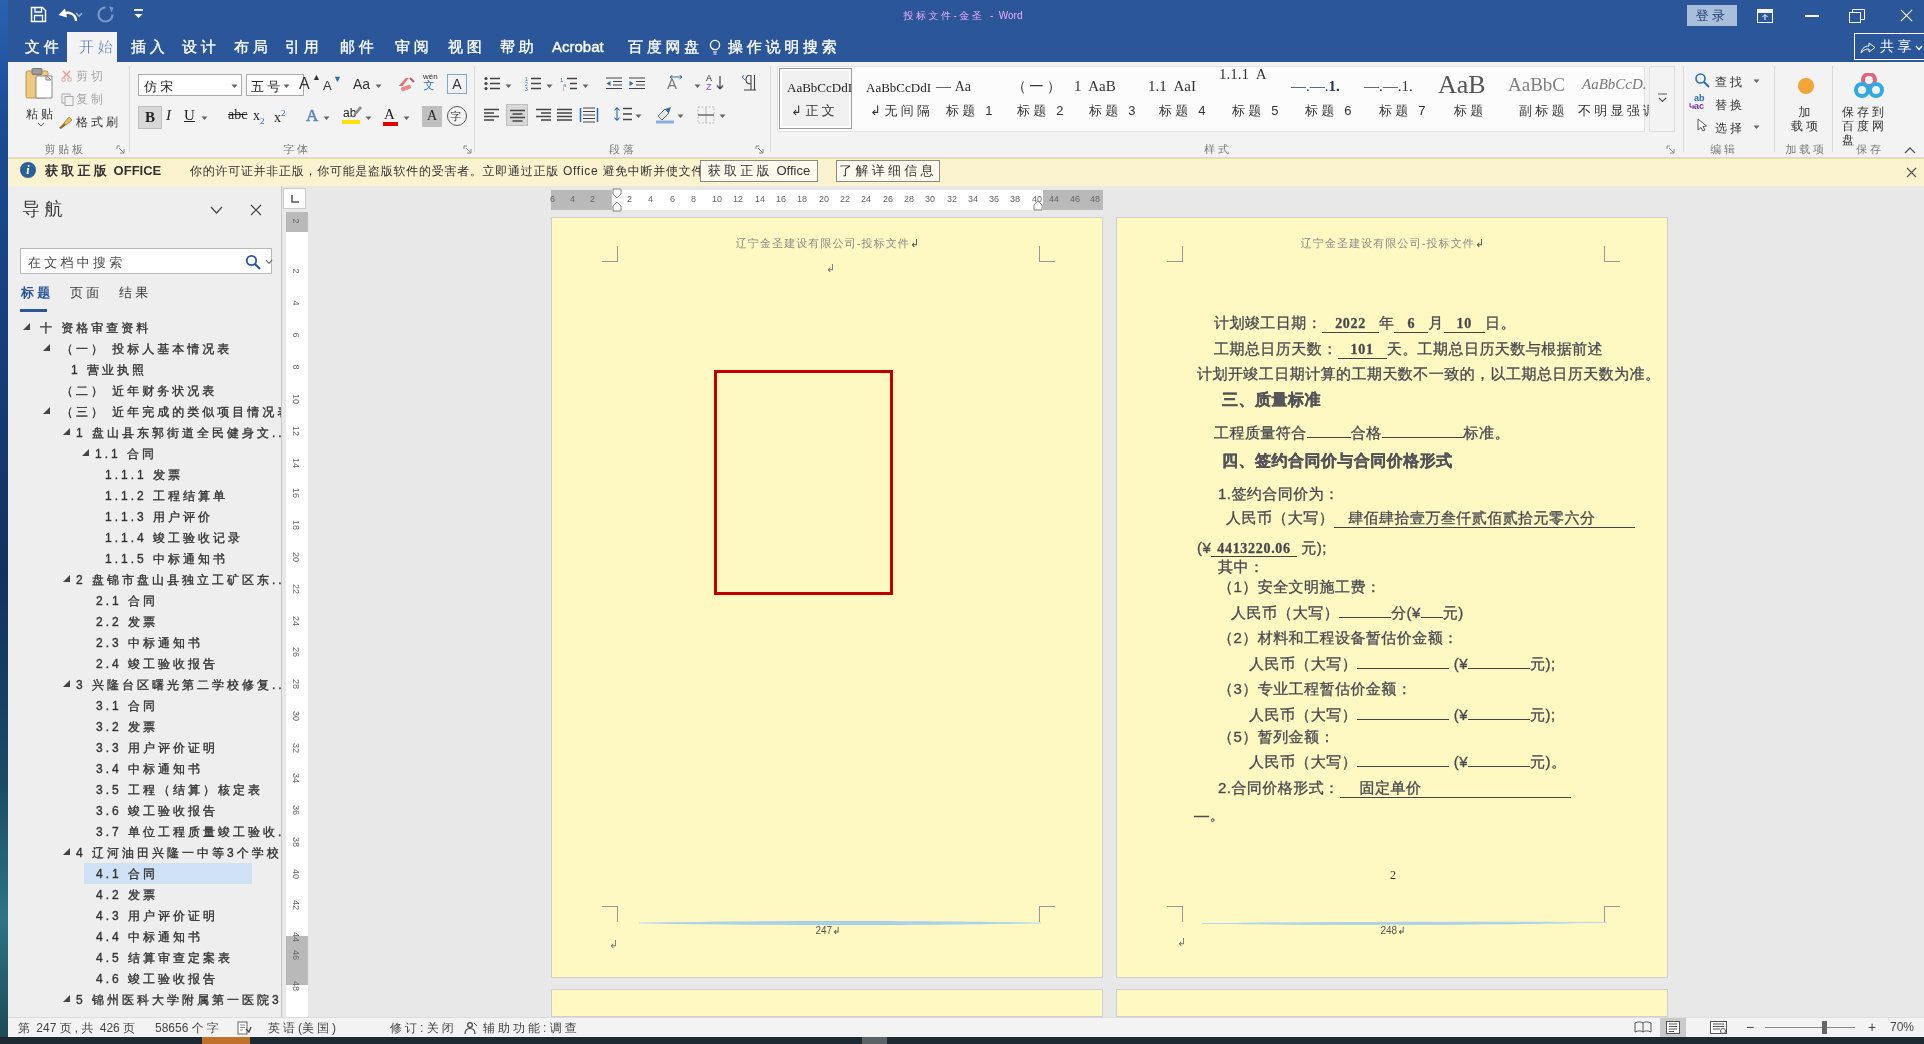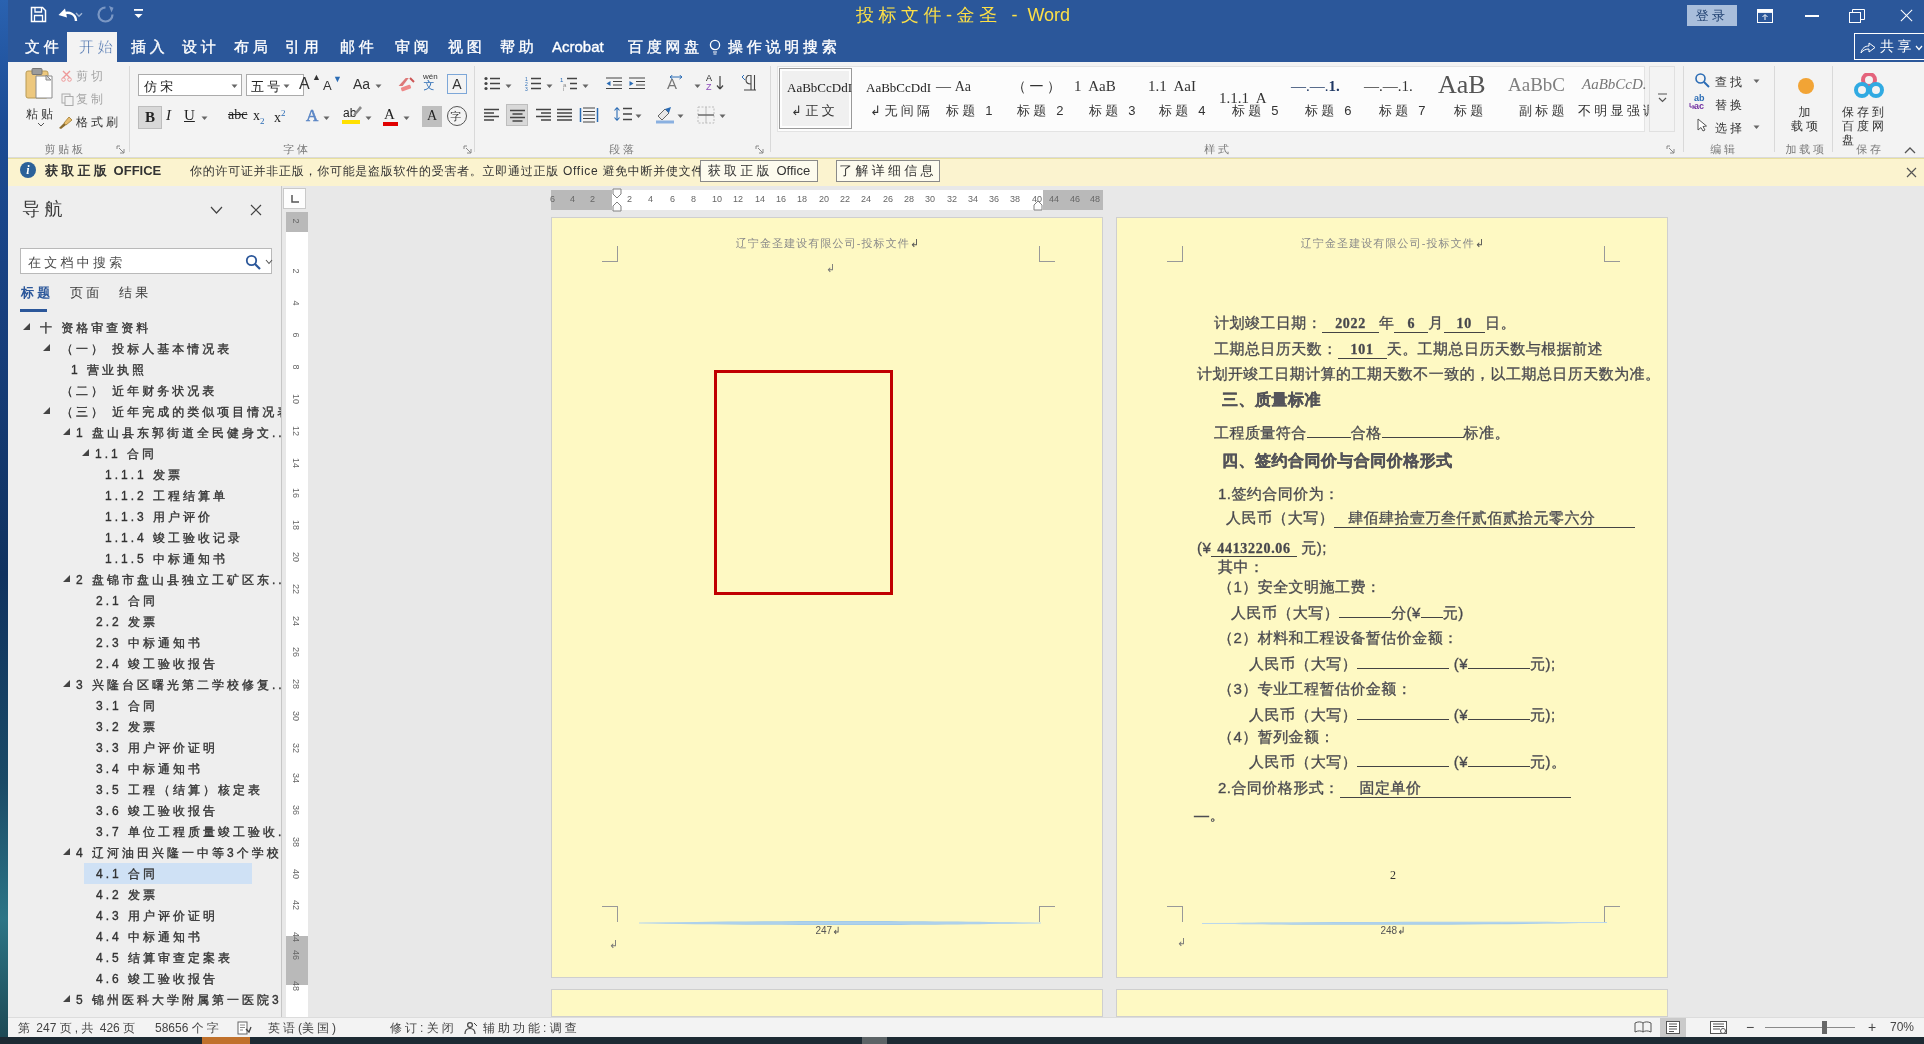--- a/index.html
+++ b/index.html
@@ -54,21 +54,21 @@
     <path d="M24 6 l3 3.2 l3 -3" stroke="#9fb4d4" stroke-width="1.4" fill="none" transform="translate(-3,0)"></path>
   </svg>
   <svg class="abs" style="left:88px;top:5px" width="19" height="19" viewBox="0 0 19 19">
     <path d="M9.5 2.5 A7 7 0 1 0 16.5 9.5" fill="none" stroke="#7a97c4" stroke-width="2.2"></path>
     <path d="M13 1 L17.5 2.8 L15.5 7.5 Z" fill="#7a97c4"></path>
   </svg>
   <svg class="abs" style="left:125px;top:8px" width="11" height="12" viewBox="0 0 11 12">
     <rect x="1" y="1" width="9" height="1.8" fill="#fff"></rect>
     <path d="M1.5 6 l4 4 l4 -4 Z" fill="#fff"></path>
   </svg>
-  <div class="abs" style="left:835px;top:0;width:240px;height:31px;line-height:31px;text-align:center;font-size:18px;color:#fde047"><span class="cj">投标文件-金圣</span>&nbsp; - &nbsp;Word</div>
+  <div class="abs" style="left:835px;top:0;width:240px;height:31px;line-height:31px;text-align:center;font-size:10px;color:#f0abfc"><span class="cj">投标文件-金圣</span>&nbsp; - &nbsp;Word</div>
 
   <div class="abs" style="left:1679px;top:5px;width:50px;height:21px;background:#a9bedb;color:#1e3f6f;text-align:center;line-height:21px;font-size:13px"><span class="cj">登录</span></div>
 
   <svg class="abs" style="left:1749px;top:9px" width="16" height="15" viewBox="0 0 16 15">
     <rect x="0.5" y="0.5" width="15" height="13" fill="none" stroke="#fff"></rect>
     <rect x="0.5" y="0.5" width="15" height="3.4" fill="#fff"></rect>
     <path d="M8 11 L8 6 M5.5 8 L8 5.5 L10.5 8" stroke="#fff" fill="none"></path>
   </svg>
   <div class="abs" style="left:1797px;top:15px;width:14px;height:1.5px;background:#fff"></div>
   <svg class="abs" style="left:1841px;top:9px" width="16" height="15" viewBox="0 0 16 15">
@@ -314,21 +314,21 @@
   <div class="abs" style="left:858px;top:18px;font-size:13px;color:#222;font-family:'Liberation Serif',serif">AaBbCcDdI</div>
   <div class="abs" style="left:862px;top:40px;font-size:13px;color:#333">↲ <span class="cj">无间隔</span></div>
   <div class="abs" style="left:928px;top:16px;font-size:15px;color:#333;font-family:'Liberation Serif',serif">— <span style="font-size:14px">Aa</span></div>
   <div class="abs cj" style="left:938px;top:40px;font-size:13px;color:#333">标题 1</div>
   <div class="abs cj" style="left:1004px;top:16px;font-size:14px;color:#333">（一）</div>
   <div class="abs cj" style="left:1009px;top:40px;font-size:13px;color:#333">标题 2</div>
   <div class="abs" style="left:1066px;top:16px;font-size:15px;color:#333;font-family:'Liberation Serif',serif">1&nbsp; AaB</div>
   <div class="abs cj" style="left:1081px;top:40px;font-size:13px;color:#333">标题 3</div>
   <div class="abs" style="left:1140px;top:16px;font-size:15px;color:#333;font-family:'Liberation Serif',serif">1.1&nbsp; AaI</div>
   <div class="abs cj" style="left:1151px;top:40px;font-size:13px;color:#333">标题 4</div>
-  <div class="abs" style="left:1211px;top:28px;font-size:15px;color:#333;font-family:'Liberation Serif',serif">1.1.1&nbsp; A</div>
+  <div class="abs" style="left:1211px;top:4px;font-size:15px;color:#333;font-family:'Liberation Serif',serif">1.1.1&nbsp; A</div>
   <div class="abs cj" style="left:1224px;top:40px;font-size:13px;color:#333">标题 5</div>
   <div class="abs" style="left:1283px;top:16px;font-size:15px;color:#1f3864;font-family:'Liberation Serif',serif">—.—.<b>1.</b></div>
   <div class="abs cj" style="left:1297px;top:40px;font-size:13px;color:#333">标题 6</div>
   <div class="abs" style="left:1356px;top:16px;font-size:15px;color:#333;font-family:'Liberation Serif',serif">—.—.1.</div>
   <div class="abs cj" style="left:1371px;top:40px;font-size:13px;color:#333">标题 7</div>
   <div class="abs" style="left:1430px;top:8px;font-size:26px;color:#555;font-family:'Liberation Serif',serif">AaB</div>
   <div class="abs cj" style="left:1446px;top:40px;font-size:13px;color:#333">标题</div>
   <div class="abs" style="left:1500px;top:12px;font-size:19px;color:#808080;font-family:'Liberation Serif',serif">AaBbC</div>
   <div class="abs cj" style="left:1511px;top:40px;font-size:13px;color:#333">副标题</div>
   <div class="abs" style="left:1574px;top:14px;font-size:15px;color:#777;font-style:italic;font-family:'Liberation Serif',serif">AaBbCcD.</div>
@@ -565,21 +565,21 @@
     <div class="doctext" style="left:101px;top:267px">1.签约合同价为：</div>
     <div class="doctext" style="left:109px;top:291px">人民币（大写）<span class="du2" style="padding-left:14px;padding-right:40px">肆佰肆拾壹万叁仟贰佰贰拾元零六分</span></div>
     <div class="doctext" style="left:80px;top:321px">(¥<span class="du" style="padding:0 6px"><b>4413220.06</b></span> 元);</div>
     <div class="doctext" style="left:101px;top:340px">其中：</div>
     <div class="doctext" style="left:101px;top:360px">（1）安全文明施工费：</div>
     <div class="doctext" style="left:114px;top:386px">人民币（大写）<span class="bl" style="width:52px"></span>分(¥<span class="bl" style="width:22px"></span>元)</div>
     <div class="doctext" style="left:101px;top:411px">（2）材料和工程设备暂估价金额：</div>
     <div class="doctext" style="left:132px;top:437px">人民币（大写）<span class="bl" style="width:92px"></span> (¥<span class="bl" style="width:62px"></span>元);</div>
     <div class="doctext" style="left:101px;top:462px">（3）专业工程暂估价金额：</div>
     <div class="doctext" style="left:132px;top:488px">人民币（大写）<span class="bl" style="width:92px"></span> (¥<span class="bl" style="width:62px"></span>元);</div>
-    <div class="doctext" style="left:101px;top:510px">（4）暂列金额：</div>
+    <div class="doctext" style="left:101px;top:510px">（5）暂列金额：</div>
     <div class="doctext" style="left:132px;top:535px">人民币（大写）<span class="bl" style="width:92px"></span> (¥<span class="bl" style="width:62px"></span>元)。</div>
     <div class="doctext" style="left:101px;top:561px">2.合同价格形式：<span class="du2" style="padding-left:20px;padding-right:150px">固定单价</span></div>
     <div class="doctext" style="left:77px;top:588px">—。</div>
     <div class="abs" style="left:0;top:650px;width:552px;text-align:center;font-size:12px;color:#333;font-family:'Liberation Serif',serif">2</div>
     <div class="abs" style="left:50px;top:688px;width:16px;height:16px;border-right:1px solid #999;border-top:1px solid #999"></div>
     <div class="abs" style="left:487px;top:688px;width:16px;height:16px;border-left:1px solid #999;border-top:1px solid #999"></div>
     <svg class="abs" style="left:85px;top:701px" width="405" height="8" viewBox="0 0 405 8">
         <path d="M0 4.5 C100 2.5 305 2 405 3.5 C305 6 100 6.5 0 4.5 Z" fill="#a2cbe9"></path>
         <path d="M0 4.5 L405 3.5" stroke="#bad7ed" stroke-width="1"></path>
       </svg>

